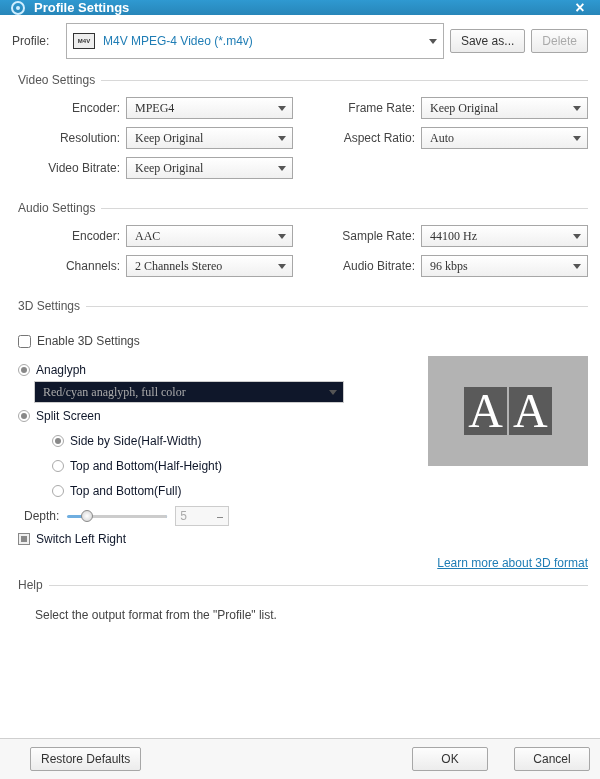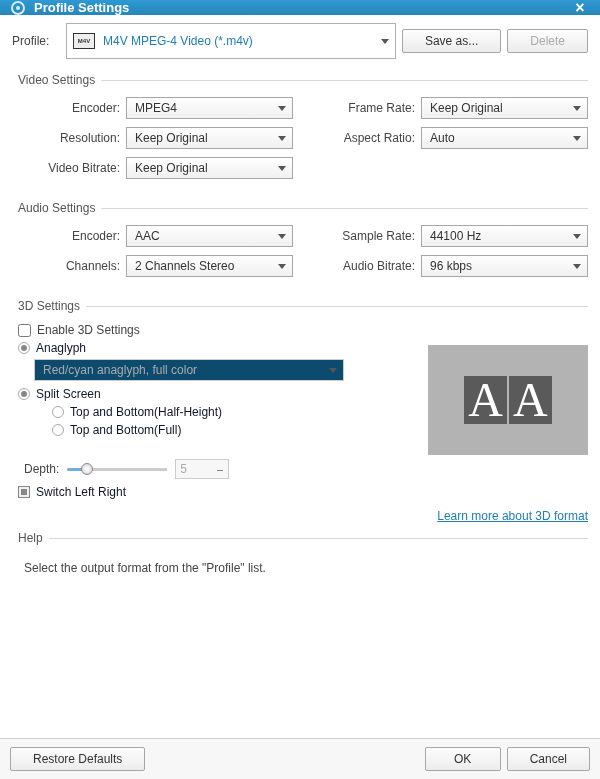--- a/index.html
+++ b/index.html
@@ -63,21 +63,21 @@
   }
   .profile-select .caret, .dd .caret {
     margin-left: auto;
     width: 0; height: 0;
     border-left: 4px solid transparent;
     border-right: 4px solid transparent;
     border-top: 5px solid #555;
   }
   .btn {
     height: 24px;
-    padding: 0 22px;
+    padding: 0 10px;
     background: linear-gradient(#fdfdfd, #ececec);
     border: 1px solid #a7a7a7;
     border-radius: 2px;
     font-size: 12px;
     cursor: pointer;
     color: #333;
   }
   .btn:disabled, .btn.disabled {
     color: #aaa; cursor: default;
   }
@@ -100,40 +100,41 @@
     flex: 1;
     height: 22px;
     border: 1px solid #a7a7a7;
     background: linear-gradient(#fff,#f0f0f0);
     display: flex; align-items: center;
     padding: 0 6px 0 8px;
     cursor: pointer;
     color: #333;
     position: relative;
     min-width: 0;
+    font-family: Liberation Serif, serif;
   }
   .dd.disabled {
     color: #aaa;
     border-color: #ccc;
-    background: #0c4a6e;
+    background: #0f172a;
     cursor: default;
   }
   fieldset.group {
     border: none;
     border-top: 1px solid #d8d8d8;
     margin: 0 0 8px 0;
     padding: 10px 0 0 0;
   }
   fieldset.group > legend {
     padding: 0 6px 0 6px;
     color: #555;
   }
   .cb-row, .rb-row {
     display: flex; align-items: center; gap: 6px;
-    margin: 0 0 4px 6px;
+    margin: 11px 0 4px 6px;
   }
   .disabled-text { color: #0f172a; }
   .indent1 { margin-left: 22px; }
   .indent2 { margin-left: 40px; }
   .threeD-wrap {
     display: flex; gap: 14px;
   }
   .threeD-left { flex: 1; }
   .preview {
     width: 160px; height: 110px;
@@ -180,22 +181,22 @@
   }
   .link3d a{ color:#1f7db5; text-decoration:underline; cursor:pointer;}
   input[type=checkbox],input[type=radio]{margin:0;}
   .footer {
     border-top:1px solid #cfcfcf;
     padding:8px 10px;
     display:flex;align-items:center;
     background:#f7f7f7;
   }
   .footer .spacer{flex:1;}
-  .footer .btn { min-width:76px;}
-  .help-text { margin:6px 0 0 12px; color:#444;}
+  .footer .btn { min-width:76px;margin-left:20px;}
+  .help-text { margin:6px 0 0 23px; color:#444;}
   .radio-placeholder{
     width:12px;height:12px;border:1px solid #aaa;border-radius:50%;
     display:inline-block;flex:none;
   }
   .radio-placeholder.sel::after{
     content:"";display:block;width:6px;height:6px;margin:2px;
     background:#888;border-radius:50%;
   }
   .cb-placeholder{
     width:12px;height:12px;border:1px solid #888;background:#fff;
@@ -323,20 +324,24 @@
           <div class="dd disabled">
               <span>Red/cyan anaglyph, full color</span>
               <span class="caret"></span>
             </div>
         </div>
         <div class="rb-row disabled-text" style="margin-top:6px;">
           <span class="radio-placeholder sel"></span>
           <span>Split Screen</span>
         </div>
         <div class="rb-row indent2 disabled-text">
+            <span class="radio-placeholder sel"></span>
+            <span>Side by Side(Half-Width)</span>
+          </div>
+        <div class="rb-row indent2 disabled-text">
             <span class="radio-placeholder"></span>
             <span>Top and Bottom(Half-Height)</span>
           </div>
         <div class="rb-row indent2 disabled-text">
             <span class="radio-placeholder"></span>
             <span>Top and Bottom(Full)</span>
           </div>
       </div>
       <div>
         <div class="preview">

